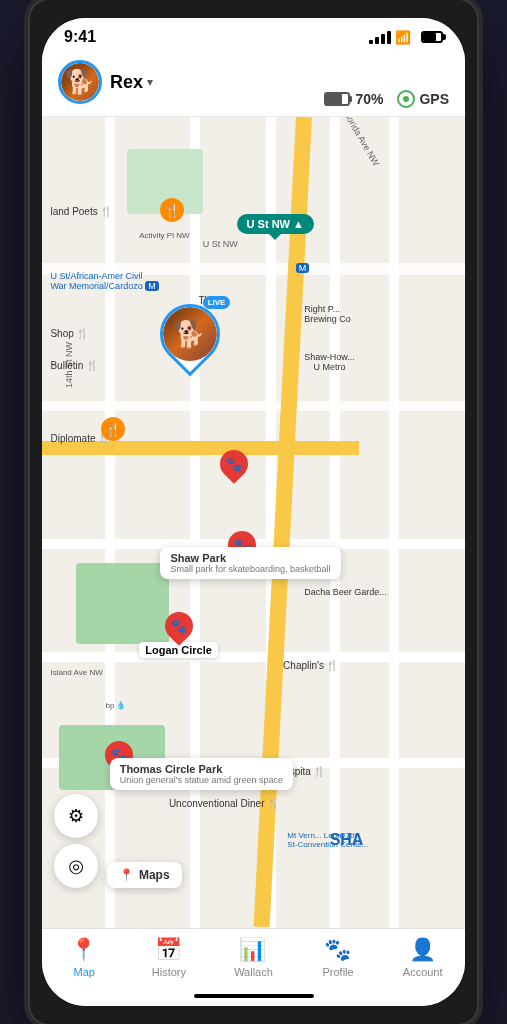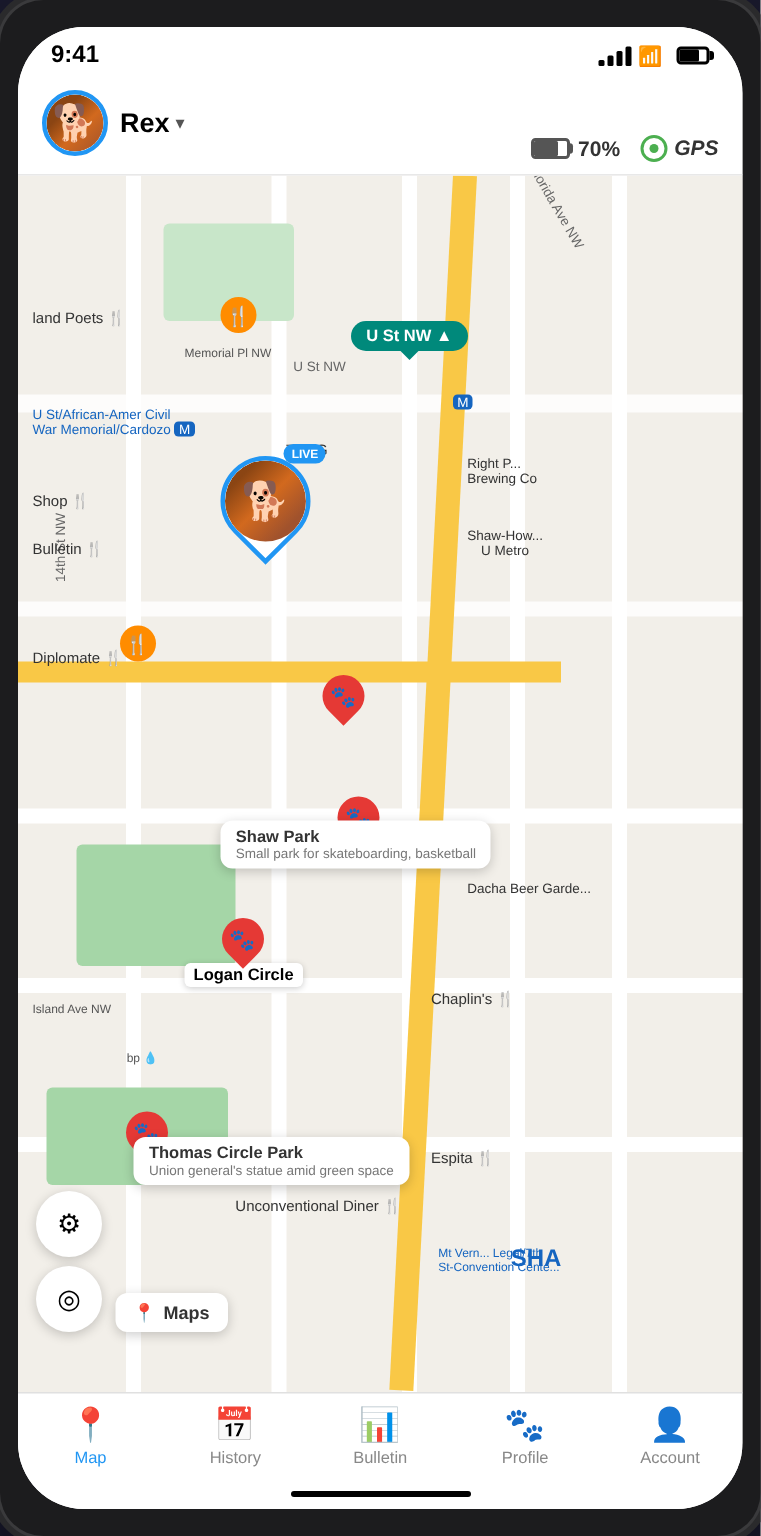--- a/index.html
+++ b/index.html
@@ -5,24 +5,24 @@
     * { margin: 0; padding: 0; box-sizing: border-box; }
     body {
       background: #1a1a2e;
       display: flex;
       justify-content: center;
       align-items: center;
       min-height: 100vh;
       font-family: -apple-system, BlinkMacSystemFont, 'Segoe UI', sans-serif;
     }
     .phone-shell {
-      width: 507px;
+      width: 447px;
       height: 1024px;
       background: #1c1c1e;
-      border-radius: 29px;
+      border-radius: 19px;
       position: relative;
       box-shadow: 0 0 0 2px #3a3a3c, 0 0 0 6px #2a2a2c, 0 30px 80px rgba(0,0,0,0.6);
       overflow: hidden;
     }
     .phone-screen {
       position: absolute;
       top: 18px; left: 12px; right: 12px; bottom: 18px;
       background: #fff;
       border-radius: 44px;
       overflow: hidden;
@@ -101,22 +101,22 @@
       border: 2px solid #555; border-radius: 3px;
       width: 26px; height: 14px; position: relative;
       display: flex; align-items: center;
     }
     .battery-level { height: 100%; width: 70%; background: #555; border-radius: 1px; }
     .battery-cap {
       position: absolute; right: -4px; top: 50%; transform: translateY(-50%);
       width: 3px; height: 7px; background: #555; border-radius: 0 2px 2px 0;
     }
     .gps-status {
-      display: flex; gap: 4px;
-      font-size: 14px; font-weight: 600; color: #333; font-style: italic;
+      display: flex; align-items: center; gap: 4px;
+      font-size: 14px; font-weight: 600; color: #333;
     }
     .gps-icon-circle {
       width: 18px; height: 18px; border-radius: 50%;
       border: 2px solid #4CAF50;
       display: flex; align-items: center; justify-content: center;
     }
     .gps-dot { width: 6px; height: 6px; background: #4CAF50; border-radius: 50%; }
     
     .map-area {
       flex: 1;
@@ -342,21 +342,21 @@
 
       <div class="street-label" style="top:15%;left:38%;">U St NW</div>
       <div class="street-label" style="top:2%;left:68%;transform:rotate(60deg);">Florida Ave NW</div>
       <div class="street-label" style="top:30%;left:1%;transform:rotate(-90deg);">14th St NW</div>
       <div class="street-label" style="top:88%;left:68%;font-size:16px;font-weight:700;color:#1565C0;">SHA</div>
 
       <div class="street-label" style="top:11%;left:2%;color:#333;font-size:10px;">land Poets 🍴</div>
       <div class="street-label" style="top:19%;left:2%;color:#1565C0;font-size:9px;">U St/African-Amer Civil<br>War Memorial/Cardozo <span style="background:#1565C0;color:#fff;border-radius:3px;padding:0 3px;">M</span></div>
       <div class="street-label" style="top:26%;left:2%;color:#333;font-size:10px;">Shop 🍴</div>
       <div class="street-label" style="top:30%;left:2%;color:#333;font-size:10px;">Bulletin 🍴</div>
-      <div class="street-label" style="top:14%;left:23%;color:#555;font-size:8px;">Memorial Pl NW</div>
+      <div class="street-label" style="top:14%;left:23%;color:#555;font-size:8px;">Activity Pl NW</div>
       <div class="street-label" style="top:22%;left:37%;color:#333;font-size:10px;">The G</div>
       <div class="street-label" style="top:18%;left:60%;color:#1565C0;font-size:9px;"><span style="background:#1565C0;color:#fff;border-radius:3px;padding:0 3px;">M</span></div>
       <div class="street-label" style="top:23%;left:62%;color:#333;font-size:9px;">Right P...<br>Brewing Co</div>
       <div class="street-label" style="top:29%;left:62%;color:#333;font-size:9px;text-align:center;">Shaw-How...<br>U Metro</div>
       <div class="street-label" style="top:39%;left:2%;color:#333;font-size:10px;">Diplomate 🍴</div>
       <div class="street-label" style="top:58%;left:62%;color:#333;font-size:9px;">Dacha Beer Garde...</div>
       <div class="street-label" style="top:67%;left:57%;color:#333;font-size:10px;">Chaplin's 🍴</div>
       <div class="street-label" style="top:80%;left:57%;color:#333;font-size:10px;">Espita 🍴</div>
       <div class="street-label" style="top:84%;left:30%;color:#333;font-size:10px;">Unconventional Diner 🍴</div>
       <div class="street-label" style="top:88%;left:58%;color:#1565C0;font-size:8px;">Mt Vern... Legal/7th<br>St-Convention Cente...</div>
@@ -436,21 +436,21 @@
       <div class="nav-item active">
         <span class="nav-icon" style="color:#2196F3;">📍</span>
         <span class="nav-label" style="color:#2196F3;">Map</span>
       </div>
       <div class="nav-item">
         <span class="nav-icon" style="color:#888;">📅</span>
         <span class="nav-label">History</span>
       </div>
       <div class="nav-item">
         <span class="nav-icon" style="color:#888;">📊</span>
-        <span class="nav-label">Bulletin</span>
+        <span class="nav-label">Wallach</span>
       </div>
       <div class="nav-item">
         <span class="nav-icon" style="color:#888;">🐾</span>
         <span class="nav-label">Profile</span>
       </div>
       <div class="nav-item">
         <span class="nav-icon" style="color:#888;">👤</span>
         <span class="nav-label">Account</span>
       </div>
     </div>

